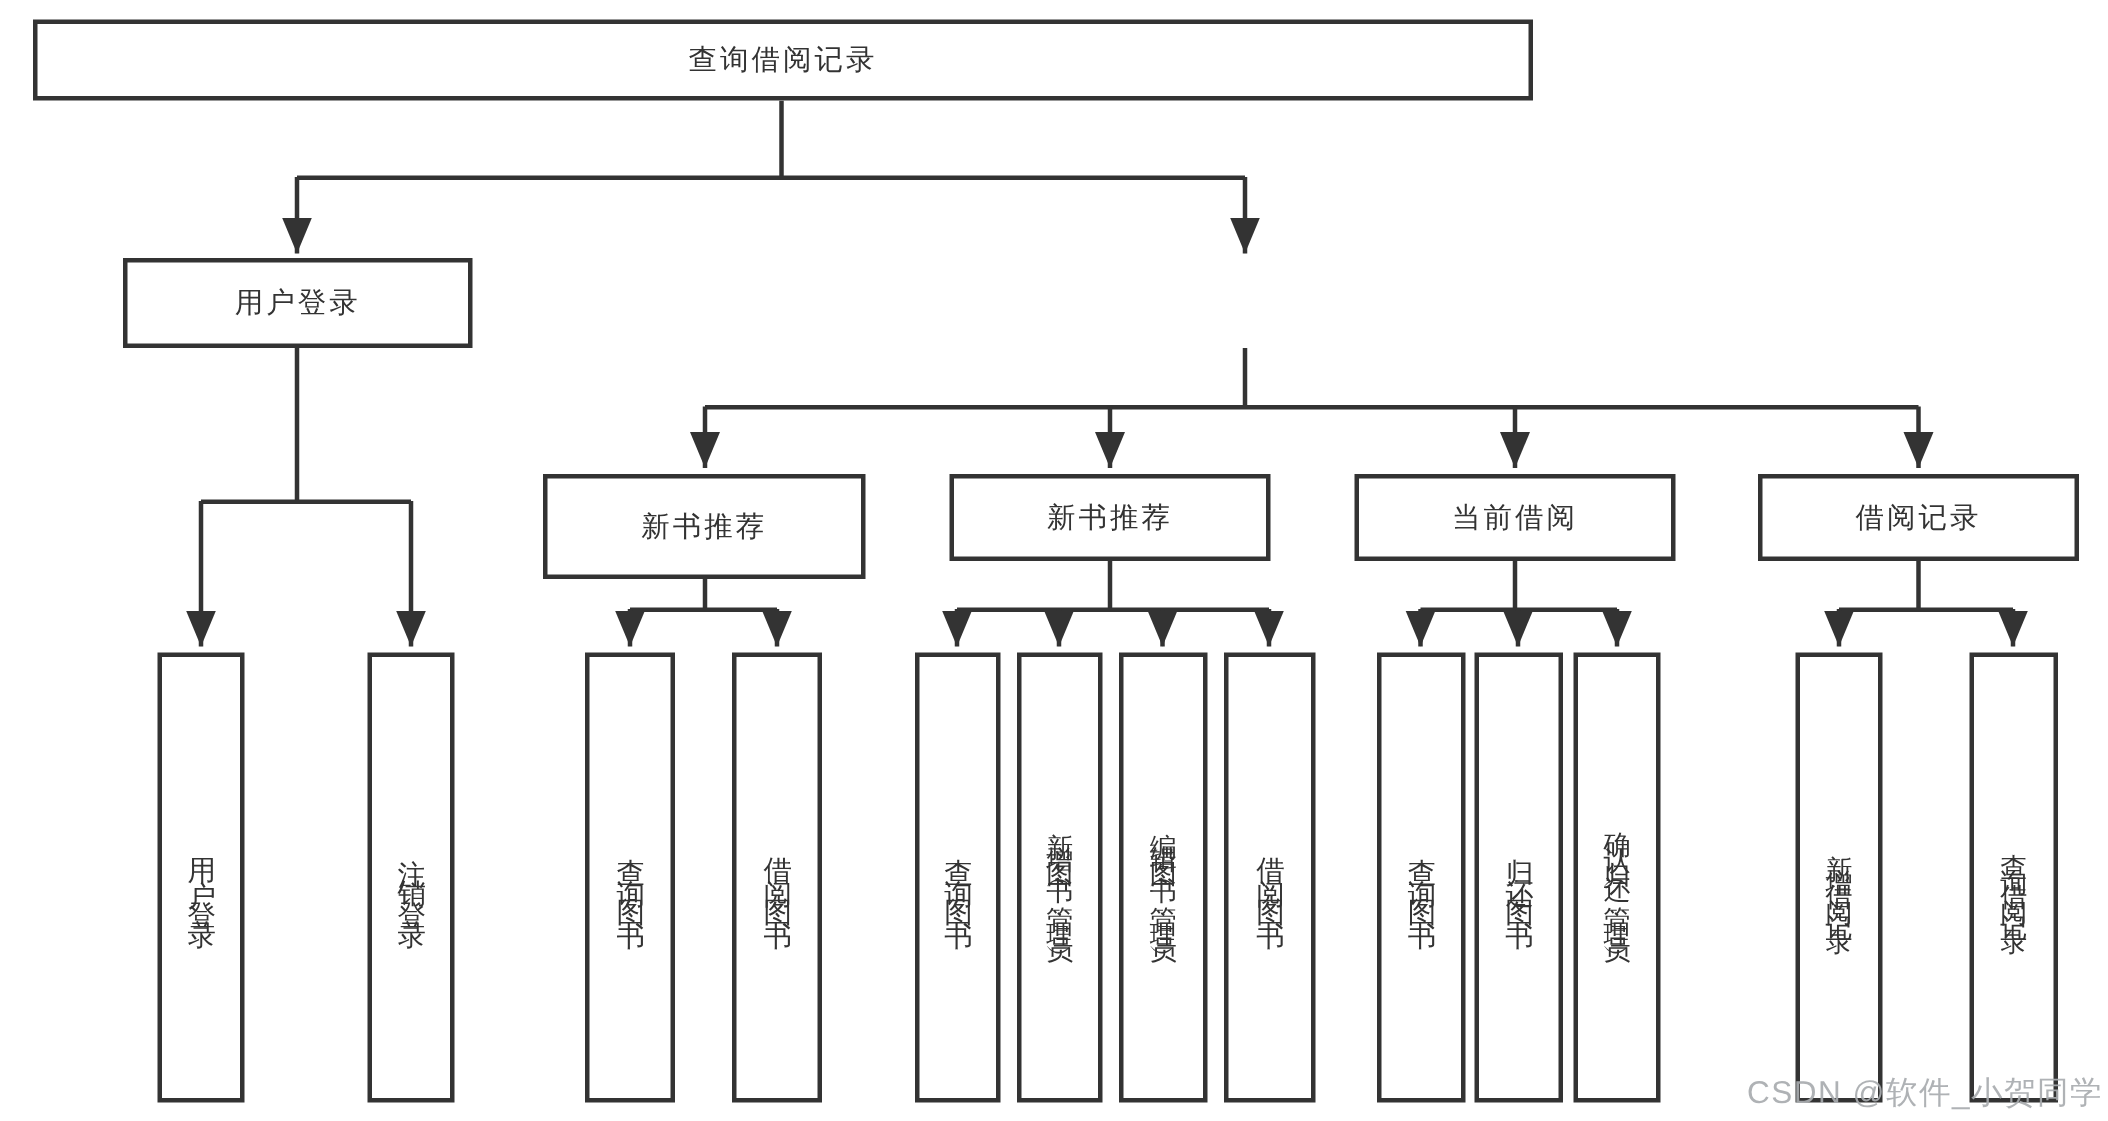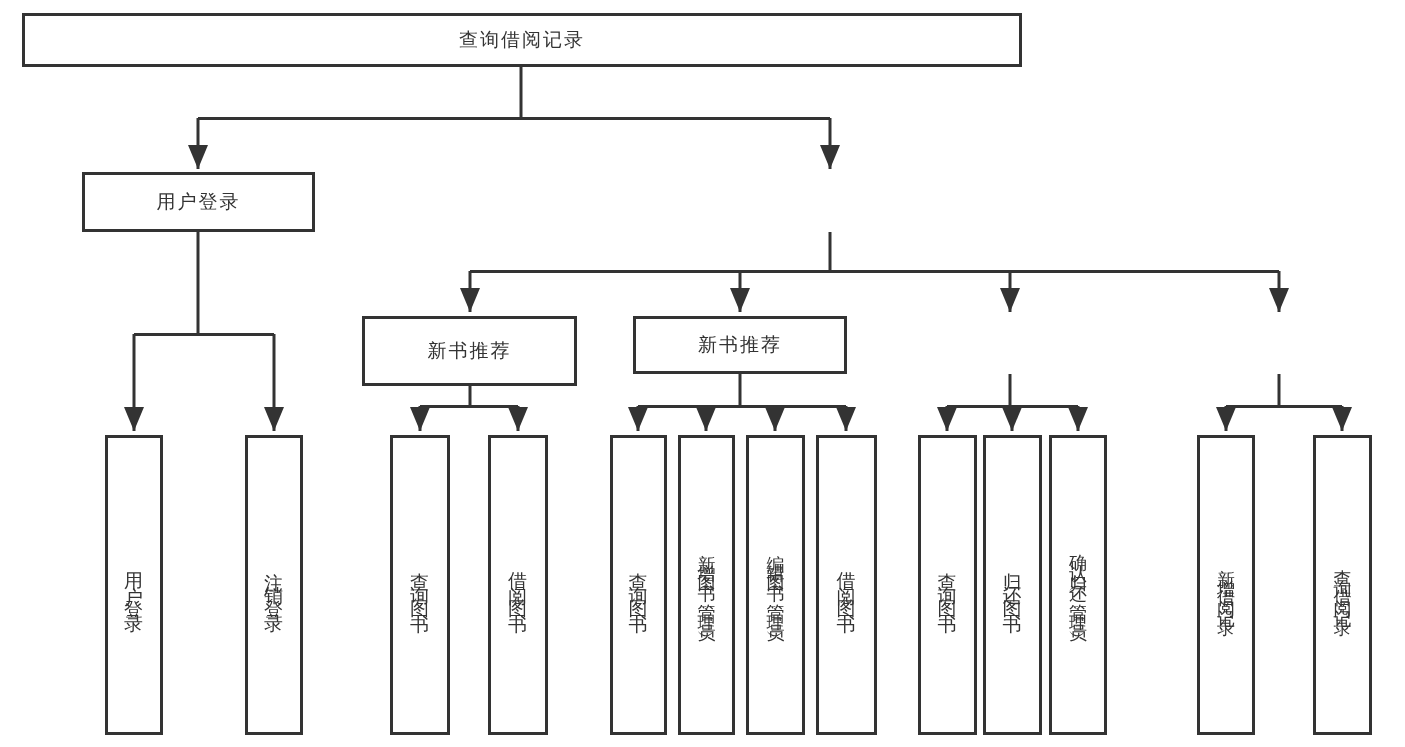--- a/index.html
+++ b/index.html
@@ -108,20 +108,26 @@
   <div class="box" style="left:82px;top:172px;width:233px;height:60px">
     <span>用户登录</span>
   </div>
 
   <div class="box" style="left:362px;top:316px;width:215px;height:70px">
     <span>新书推荐</span>
   </div>
   <div class="box" style="left:633px;top:316px;width:214px;height:58px">
     <span>新书推荐</span>
   </div>
+  <div class="box" style="left:903px;top:316px;width:214px;height:58px">
+    <span>当前借阅</span>
+  </div>
+  <div class="box" style="left:1172px;top:316px;width:214px;height:58px">
+    <span>借阅记录</span>
+  </div>
 
   <div class="box v" style="left:105px;top:435px;width:58px;height:300px">
     <span>用户登录</span>
   </div>
   <div class="box v" style="left:245px;top:435px;width:58px;height:300px">
     <span>注销登录</span>
   </div>
 
   <div class="box v" style="left:390px;top:435px;width:60px;height:300px">
     <span>查询图书</span>
@@ -153,14 +159,15 @@
     <span class="tight">确认归还（管理员）</span>
   </div>
 
   <div class="box v" style="left:1197px;top:435px;width:58px;height:300px">
     <span class="tight">新增借阅记录</span>
   </div>
   <div class="box v" style="left:1313px;top:435px;width:59px;height:300px">
     <span class="tight">查询借阅记录</span>
   </div>
 
+  <div class="watermark">CSDN @软件_小贺同学</div>
 
 </div>
 
 </body></html>

